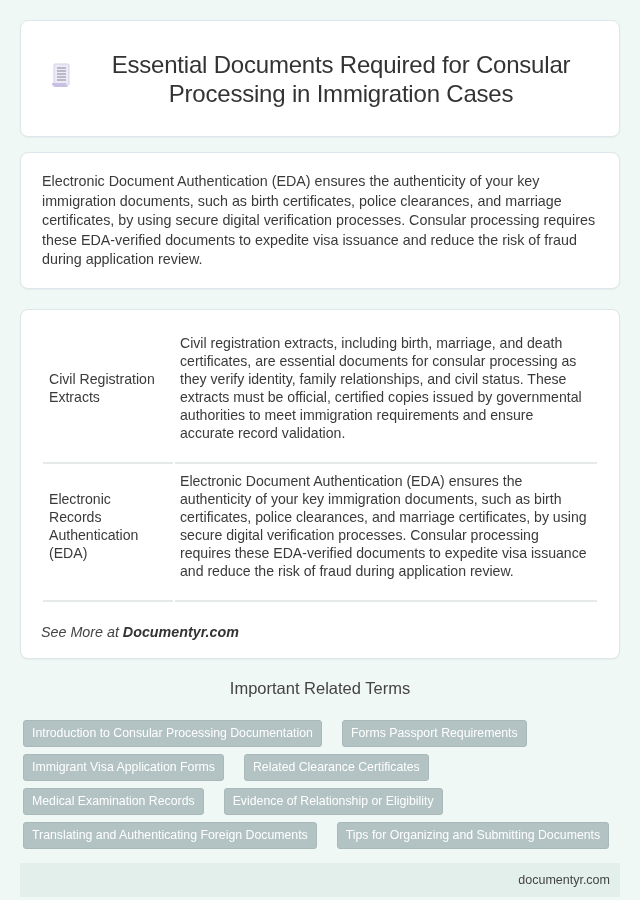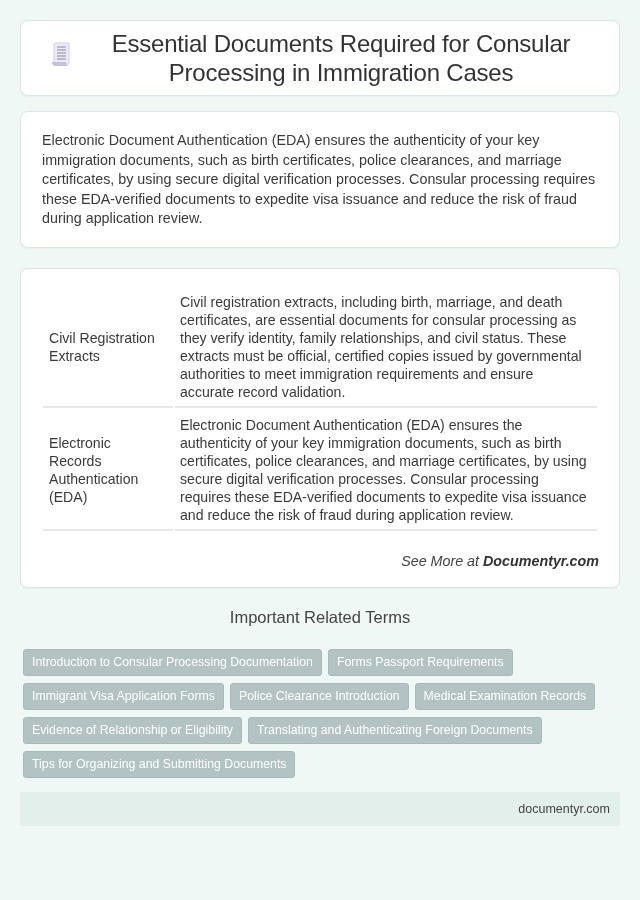--- a/index.html
+++ b/index.html
@@ -12,21 +12,21 @@
       overflow: hidden;
     }
     .page { padding: 20px 20px 0 20px; }
     .card {
       background: #ffffff;
       border: 1px solid #dde6ea;
       border-radius: 8px;
       box-shadow: 0 1px 2px rgba(0,0,0,0.04);
     }
     .header-card {
-      height: 76px;
+      height: 117px;
       display: flex;
       align-items: center;
       justify-content: flex-start;
       padding: 0 30px;
     }
     .header-inner {
       display: flex;
       align-items: center;
     }
     .doc-icon {
@@ -60,43 +60,43 @@
       width: 100%;
       border-collapse: separate;
       border-spacing: 2px 0;
       font-size: 14.1px;
       line-height: 18px;
       color: #3a3a3a;
     }
     td {
       vertical-align: middle;
       border-bottom: 2px solid #e6e9ea;
-      padding: 8px 6px 5px 6px;
+      padding: 8px 6px 20px 6px;
     }
     td.term { width: 130px; }
     td.desc { padding-left: 5px; }
     .see-more {
-      text-align: right;
+      text-align: left;
       font-size: 14.3px;
       font-style: italic;
       color: #444;
       margin-top: 22px;
     }
     .see-more b { font-weight: bold; color: #333; }
     .related-title {
       text-align: center;
       font-size: 16.5px;
       color: #444;
       margin-top: 20px;
       margin-bottom: 22px;
     }
     .tags {
       display: flex;
       flex-wrap: wrap;
-      gap: 7px 6px;
+      gap: 7px 20px;
       padding: 0 3px;
     }
     .tag {
       background: #b3c2c3;
       color: #ffffff;
       font-size: 12.3px;
       padding: 5px 8px;
       border-radius: 3px;
       line-height: 15px;
       border: 1px solid #a9b8b9;
@@ -157,21 +157,21 @@
       <span>See More at </span><b>Documentyr.com</b>
     </div>
   </div>
 
   <div class="related-title">Important Related Terms</div>
 
   <div class="tags">
     <span class="tag">Introduction to Consular Processing Documentation</span>
     <span class="tag">Forms Passport Requirements</span>
     <span class="tag">Immigrant Visa Application Forms</span>
-    <span class="tag">Police Clearance Introduction</span>
+    <span class="tag">Related Clearance Certificates</span>
     <span class="tag">Medical Examination Records</span>
     <span class="tag">Evidence of Relationship or Eligibility</span>
     <span class="tag">Translating and Authenticating Foreign Documents</span>
     <span class="tag">Tips for Organizing and Submitting Documents</span>
   </div>
 
   <div class="footer">
     <span>documentyr.com</span>
   </div>
 

